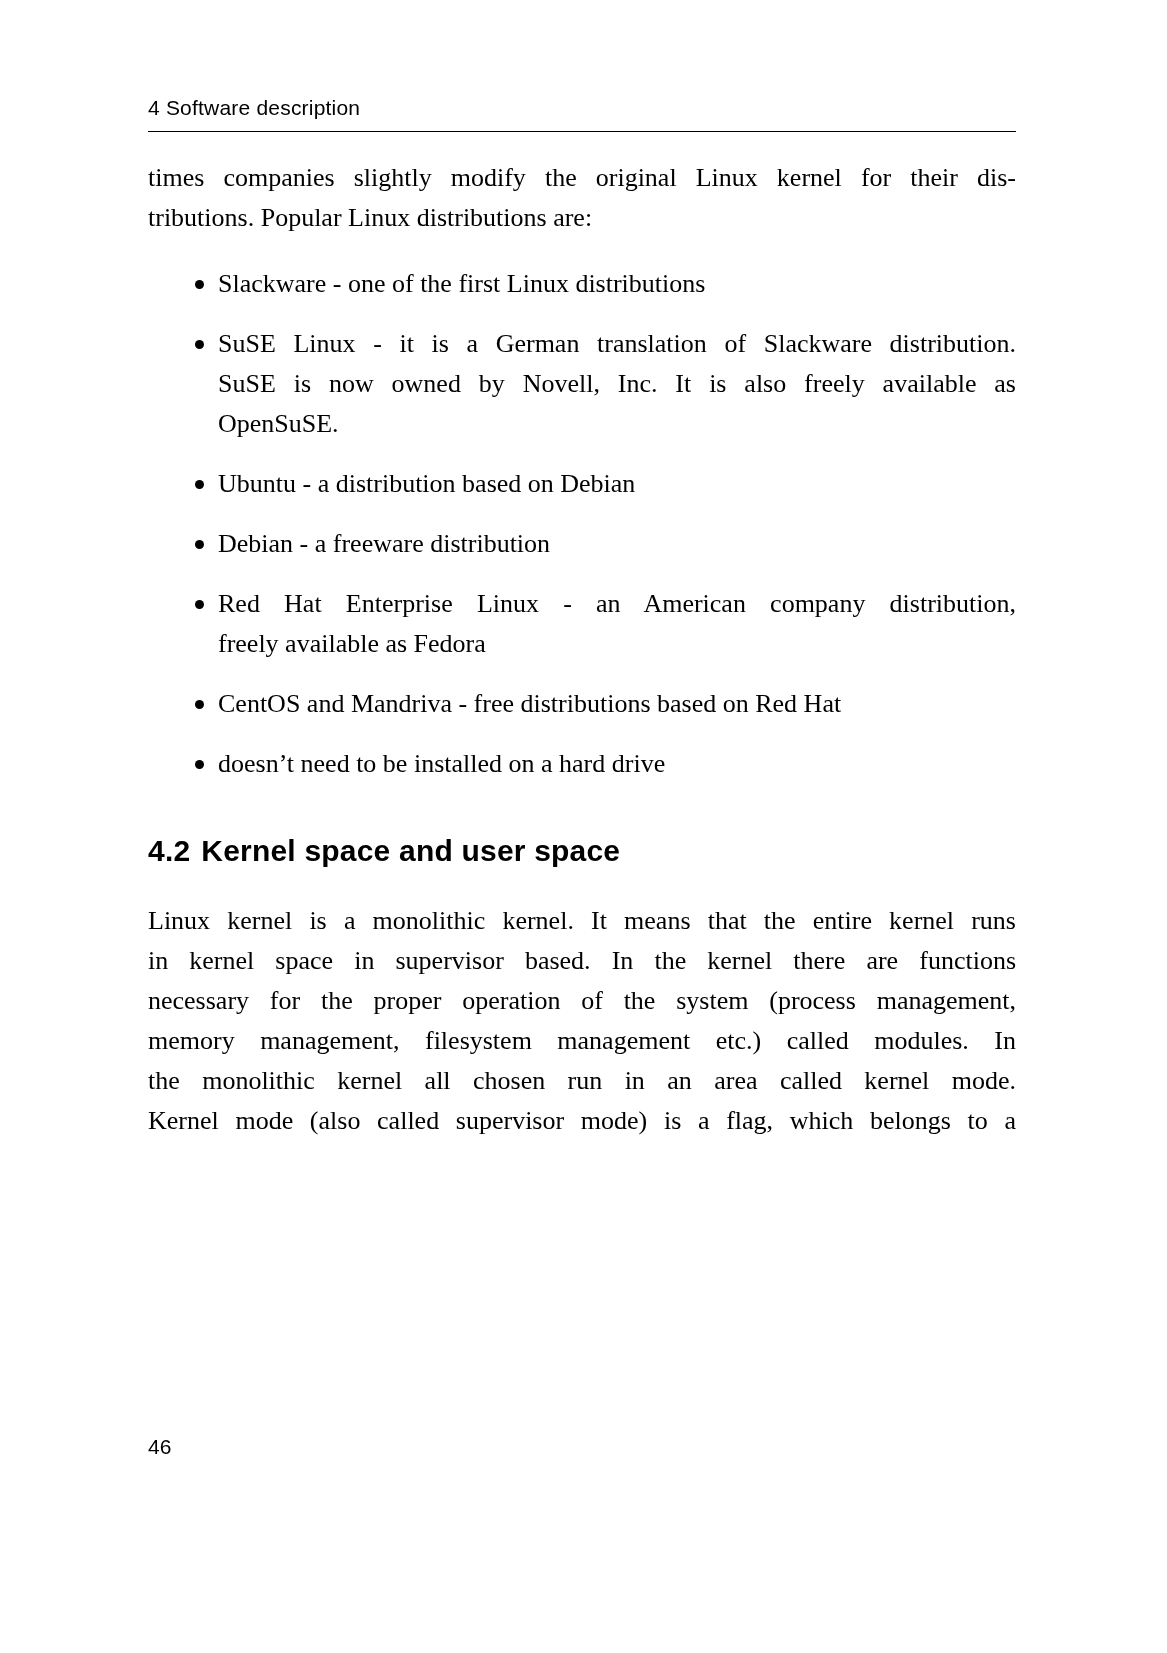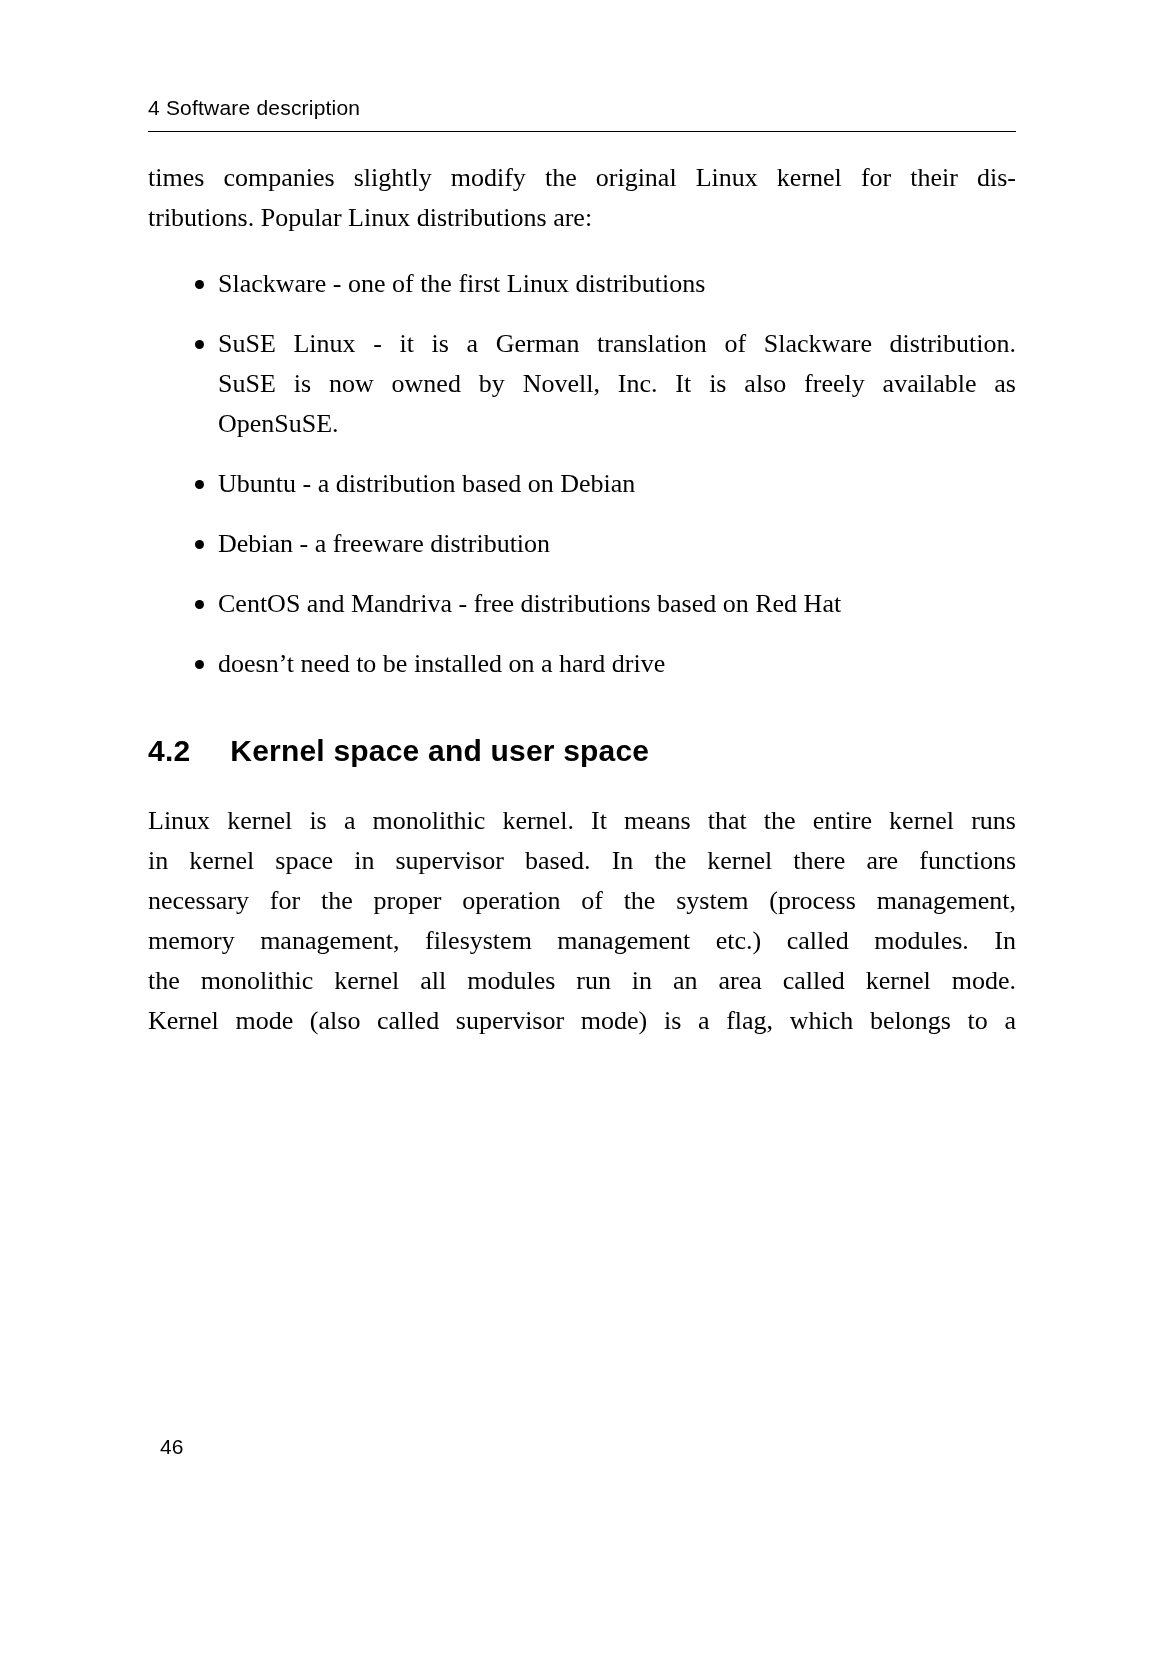--- a/index.html
+++ b/index.html
@@ -59,25 +59,25 @@
   }
   .after-list { margin-top: 30px; }
   h2.section-heading {
     font-family: "Liberation Sans", sans-serif;
     font-weight: bold;
     font-size: 30px;
     line-height: 36px;
     margin: 49px 0 0 0;
     letter-spacing: 0.2px;
   }
-  h2.section-heading .sec-num { margin-right: 40px; }
+  h2.section-heading .sec-num { margin-right: 11px; }
   .body-par { margin-top: 32px; }
   .page-number {
     position: absolute;
-    left: 160px;
+    left: 148px;
     top: 1434px;
     font-family: "Liberation Sans", sans-serif;
     font-size: 21px;
     line-height: 1.2;
   }
 </style>
 </head>
 <body>
 
 <div class="page">
@@ -88,34 +88,35 @@
     <p class="bodytext intro">
         <span class="jline">times companies slightly modify the original Linux kernel for their dis-</span>
         <span class="jline last">tributions. Popular Linux distributions are:</span>
       </p>
 
     <ul class="dist-list bodytext">
         <li><span class="bullet-dot"></span><span><span class="jline last">Slackware - one of the first Linux distributions</span></span></li>
         <li><span class="bullet-dot"></span><span><span class="jline">SuSE Linux - it is a German translation of Slackware distribution.</span><span class="jline">SuSE is now owned by Novell, Inc.  It is also freely available as</span><span class="jline last">OpenSuSE.</span></span></li>
         <li><span class="bullet-dot"></span><span><span class="jline last">Ubuntu - a distribution based on Debian</span></span></li>
         <li><span class="bullet-dot"></span><span><span class="jline last">Debian - a freeware distribution</span></span></li>
+        <li><span class="bullet-dot"></span><span><span class="jline">Red Hat Enterprise Linux - an American company distribution,</span><span class="jline last">freely available as Fedora</span></span></li>
         <li><span class="bullet-dot"></span><span><span class="jline last">CentOS and Mandriva - free distributions based on Red Hat</span></span></li>
         <li><span class="bullet-dot"></span><span><span class="jline last">doesn’t need to be installed on a hard drive</span></span></li>
       </ul>
 
 
     <h2 class="section-heading">
       <span class="sec-num">4.2</span><span>Kernel space and user space</span>
     </h2>
 
     <p class="bodytext body-par">
         <span class="jline">Linux kernel is a monolithic kernel.  It means that the entire kernel runs</span>
         <span class="jline">in kernel space in supervisor based.  In the kernel there are functions</span>
         <span class="jline">necessary for the proper operation of the system (process management,</span>
         <span class="jline">memory management, filesystem management etc.)  called modules.  In</span>
-        <span class="jline">the monolithic kernel all modules run in an area called kernel mode.</span>
+        <span class="jline">the monolithic kernel all chosen run in an area called kernel mode.</span>
         <span class="jline">Kernel mode (also called supervisor mode) is a flag, which belongs to a</span>
       </p>
 
   </div>
 
   <div class="page-number">46</div>
 </div>
 
 </body></html>

